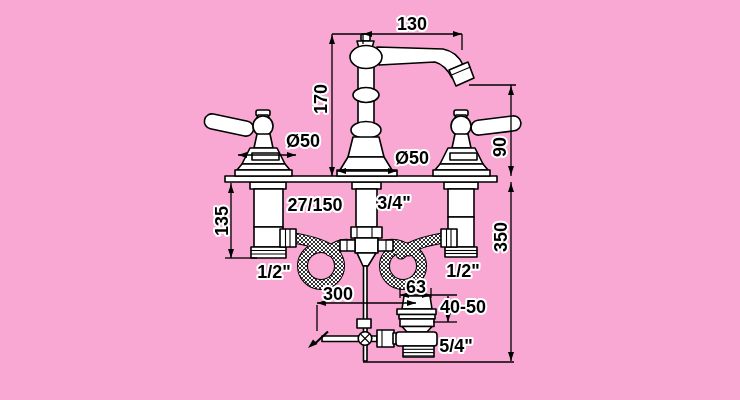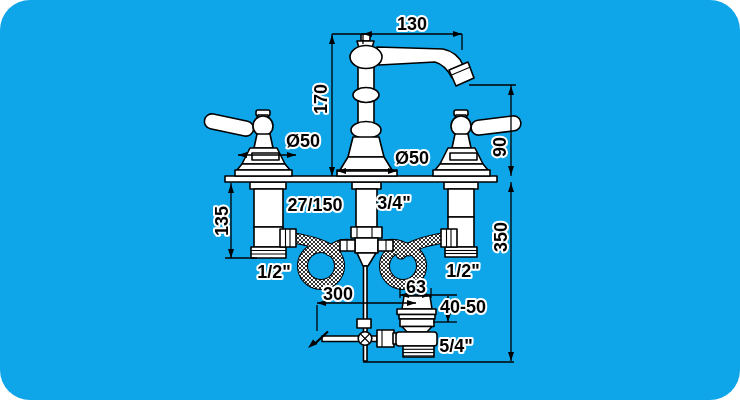--- a/index.html
+++ b/index.html
@@ -1,17 +1,17 @@
 <!DOCTYPE html>
 <html><head>
 <meta charset="utf-8">
 <style>
   html,body{margin:0;padding:0;background:#fff;}
-  .stage{position:relative;width:740px;height:400px;background:#0ea5e9;overflow:hidden;
-         font-family:"Liberation Sans",sans-serif;border-radius:30px;}
+  .stage{position:relative;width:740px;height:400px;background:#f9a8d4;overflow:hidden;
+         font-family:"Liberation Sans",sans-serif;}
   svg{display:block;}
   .part{fill:#ffffff;stroke:#000000;stroke-width:1.6;stroke-linejoin:round;}
   .thin{fill:none;stroke:#000000;stroke-width:1.1;}
   .dim{fill:none;stroke:#000000;stroke-width:1.3;}
   .arr{fill:#000000;stroke:none;}
   .dim-label{font:bold 18px "Liberation Sans",sans-serif;fill:#000;
              paint-order:stroke;stroke:#ffffff;stroke-width:4px;stroke-linejoin:round;
              text-anchor:middle;}
   .hose-out{fill:none;stroke:#000;stroke-width:11;stroke-linecap:round;}
   .hose-in{fill:none;stroke:url(#braid);stroke-width:9;stroke-linecap:round;}

